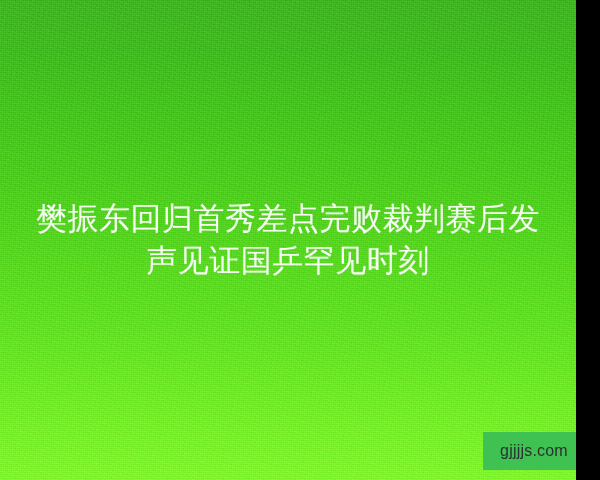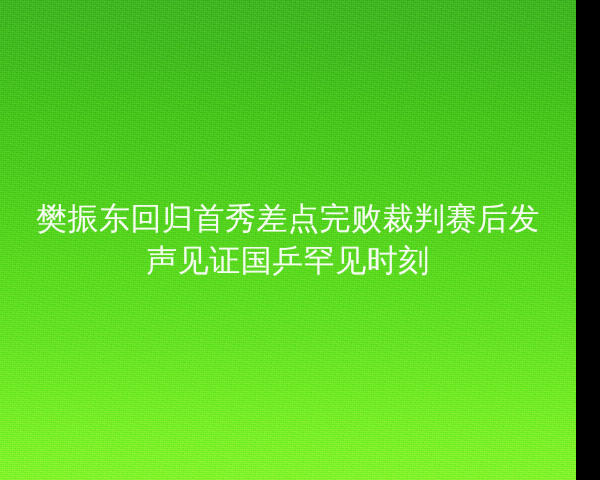--- a/index.html
+++ b/index.html
@@ -107,14 +107,17 @@
 <body>
 
 <div id="card">
 
   <div id="bg-gradient"></div>
   <div id="bg-noise"></div>
   <div id="bg-noise2"></div>
 
   <div id="headline">樊振东回归首秀差点完败裁判赛后发声见证国乒罕见时刻</div>
 
+  <div id="watermark">
+    <span id="watermark-text">gjjjjs.com</span>
+  </div>
 
 </div>
 
 </body></html>

